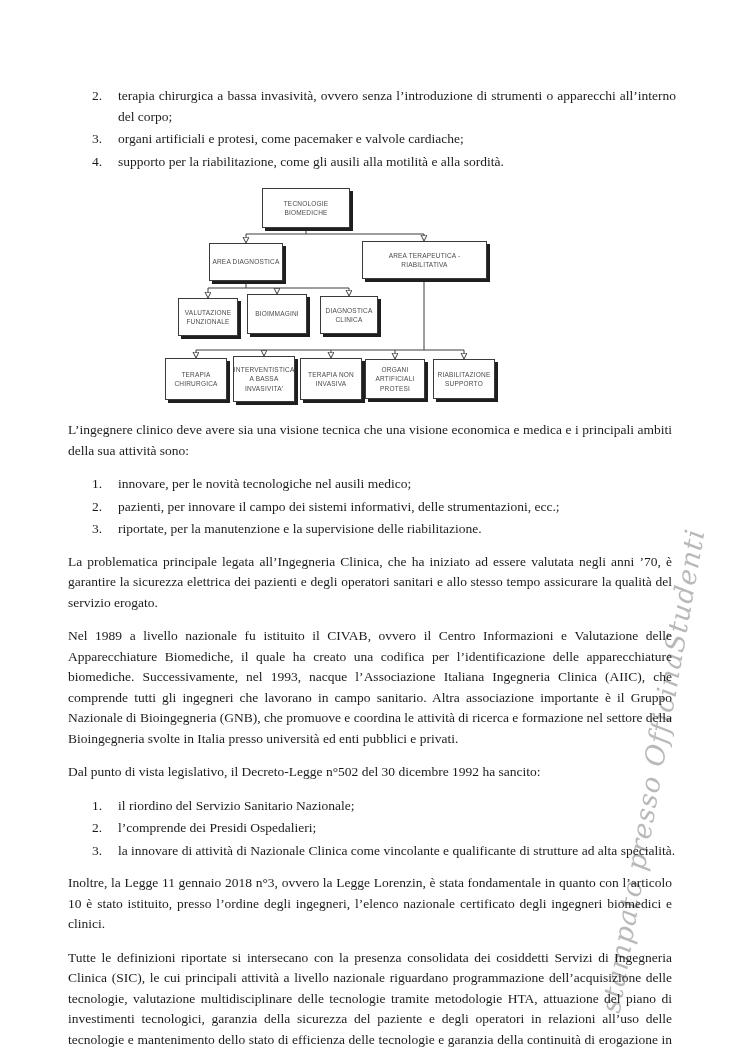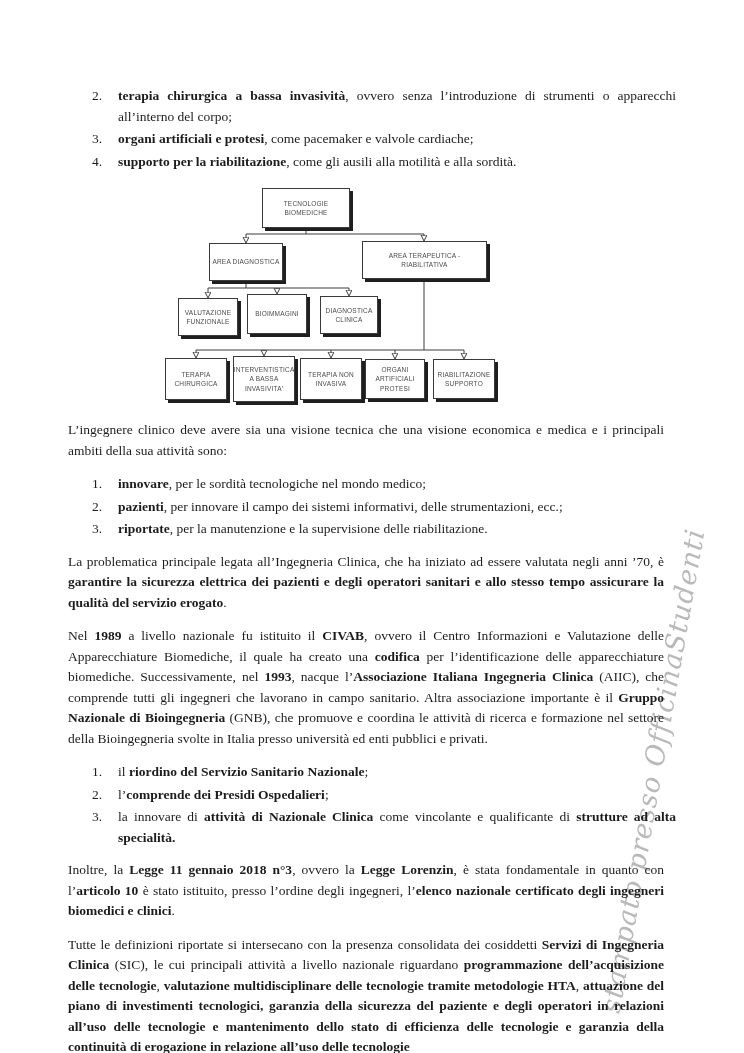--- a/index.html
+++ b/index.html
@@ -5,22 +5,22 @@
   html,body{margin:0;padding:0;background:#888;}
   .page{
     position:relative;width:744px;height:1053px;background:#ffffff;
     margin:0 auto;overflow:hidden;
     font-family:"Liberation Serif", serif;color:#1c1c1c;
   }
   .content{
     position:absolute;left:68px;top:84px;width:608px;z-index:1;
     font-size:13.5px;line-height:1.52;
   }
-  .para{margin:0 12px 13px 0;text-align:justify;}
-  .b{font-weight:bold;}
+  .para{margin:0 4px 13px 0;text-align:justify;}
+  .b{font-weight:normal;}
   .doc-list{margin:2px 0 12px 0;}
   .li{display:flex;margin:0 0 2px 0;}
   .num{width:26px;margin-left:24px;flex:0 0 auto;}
   .li-body{flex:1;display:block;text-align:justify;}
   
   .diagram{position:relative;height:226px;margin:4px 0 10px 0;}
   .dbox{
     position:absolute;background:#fff;border:1px solid #3a3a3a;
     box-shadow:3px 3px 0 0 #1f1f1f;
     display:flex;align-items:center;justify-content:center;text-align:center;
@@ -100,36 +100,37 @@
       <div class="dbox" style="left:232px;top:174px;width:62px;height:42px;">TERAPIA NON INVASIVA</div>
       <div class="dbox" style="left:297px;top:175px;width:60px;height:40px;">ORGANI ARTIFICIALI PROTESI</div>
       <div class="dbox" style="left:365px;top:175px;width:62px;height:40px;">RIABILITAZIONE SUPPORTO</div>
     </div>
 
     <p class="para"><span>L’ingegnere clinico deve avere sia una visione tecnica che una visione economica e medica e i principali ambiti della sua attività sono:</span></p>
 
     <div class="doc-list">
       <div class="li">
         <span class="num">1.</span>
-        <span class="li-body"><span class="b">innovare</span><span>, per le sordità tecnologiche nel mondo medico;</span></span>
+        <span class="li-body"><span class="b">innovare</span><span>, per le novità tecnologiche nel ausili medico;</span></span>
       </div>
       <div class="li">
         <span class="num">2.</span>
         <span class="li-body"><span class="b">pazienti</span><span>, per innovare il campo dei sistemi informativi, delle strumentazioni, ecc.;</span></span>
       </div>
       <div class="li">
         <span class="num">3.</span>
         <span class="li-body"><span class="b">riportate</span><span>, per la manutenzione e la supervisione delle riabilitazione.</span></span>
       </div>
     </div>
 
     <p class="para"><span>La problematica principale legata all’Ingegneria Clinica, che ha iniziato ad essere valutata negli anni ’70, è </span><span class="b">garantire la sicurezza elettrica dei pazienti e degli operatori sanitari e allo stesso tempo assicurare la qualità del servizio erogato</span><span>.</span></p>
 
     <p class="para"><span>Nel </span><span class="b">1989</span><span> a livello nazionale fu istituito il </span><span class="b">CIVAB</span><span>, ovvero il Centro Informazioni e Valutazione delle Apparecchiature Biomediche, il quale ha creato una </span><span class="b">codifica</span><span> per l’identificazione delle apparecchiature biomediche. Successivamente, nel </span><span class="b">1993</span><span>, nacque l’</span><span class="b">Associazione Italiana Ingegneria Clinica</span><span> (AIIC), che comprende tutti gli ingegneri che lavorano in campo sanitario. Altra associazione importante è il </span><span class="b">Gruppo Nazionale di Bioingegneria</span><span> (GNB), che promuove e coordina le attività di ricerca e formazione nel settore della Bioingegneria svolte in Italia presso università ed enti pubblici e privati.</span></p>
 
+    <p class="para"><span>Dal punto di vista legislativo, il </span><span class="b">Decreto-Legge n°502 del 30 dicembre 1992</span><span> ha sancito:</span></p>
 
     <div class="doc-list">
       <div class="li">
         <span class="num">1.</span>
         <span class="li-body"><span>il </span><span class="b">riordino del Servizio Sanitario Nazionale</span><span>;</span></span>
       </div>
       <div class="li">
         <span class="num">2.</span>
         <span class="li-body"><span>l’</span><span class="b">comprende dei Presidi Ospedalieri</span><span>;</span></span>
       </div>

